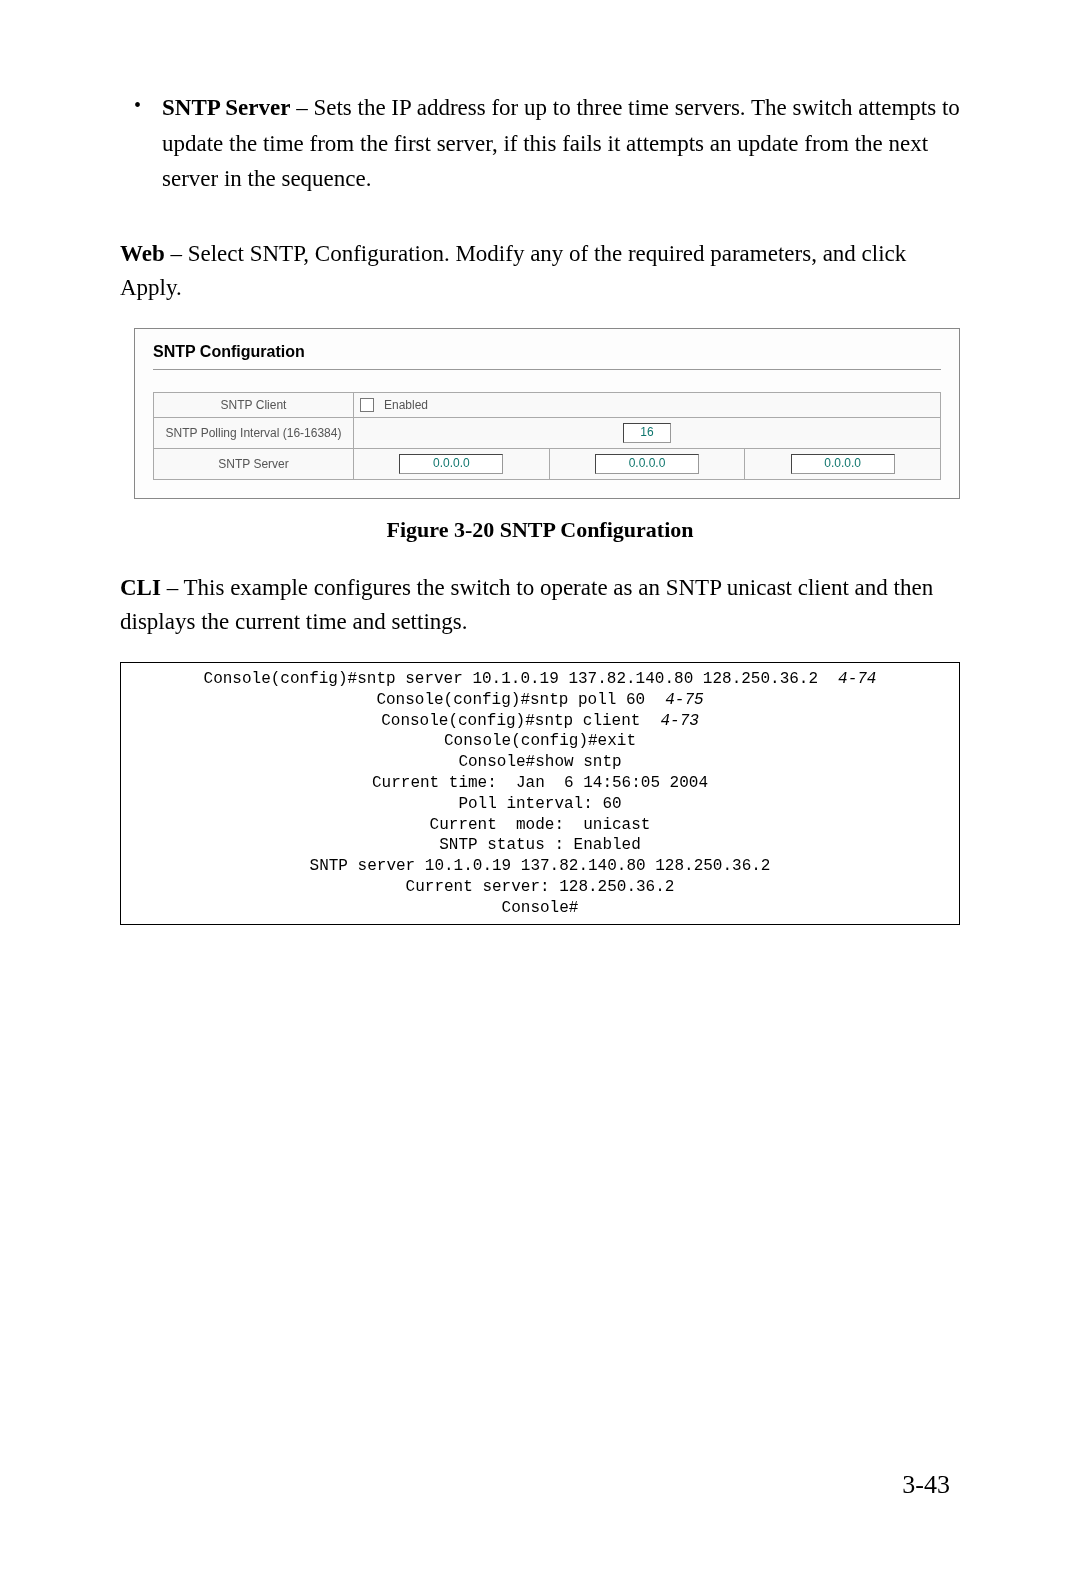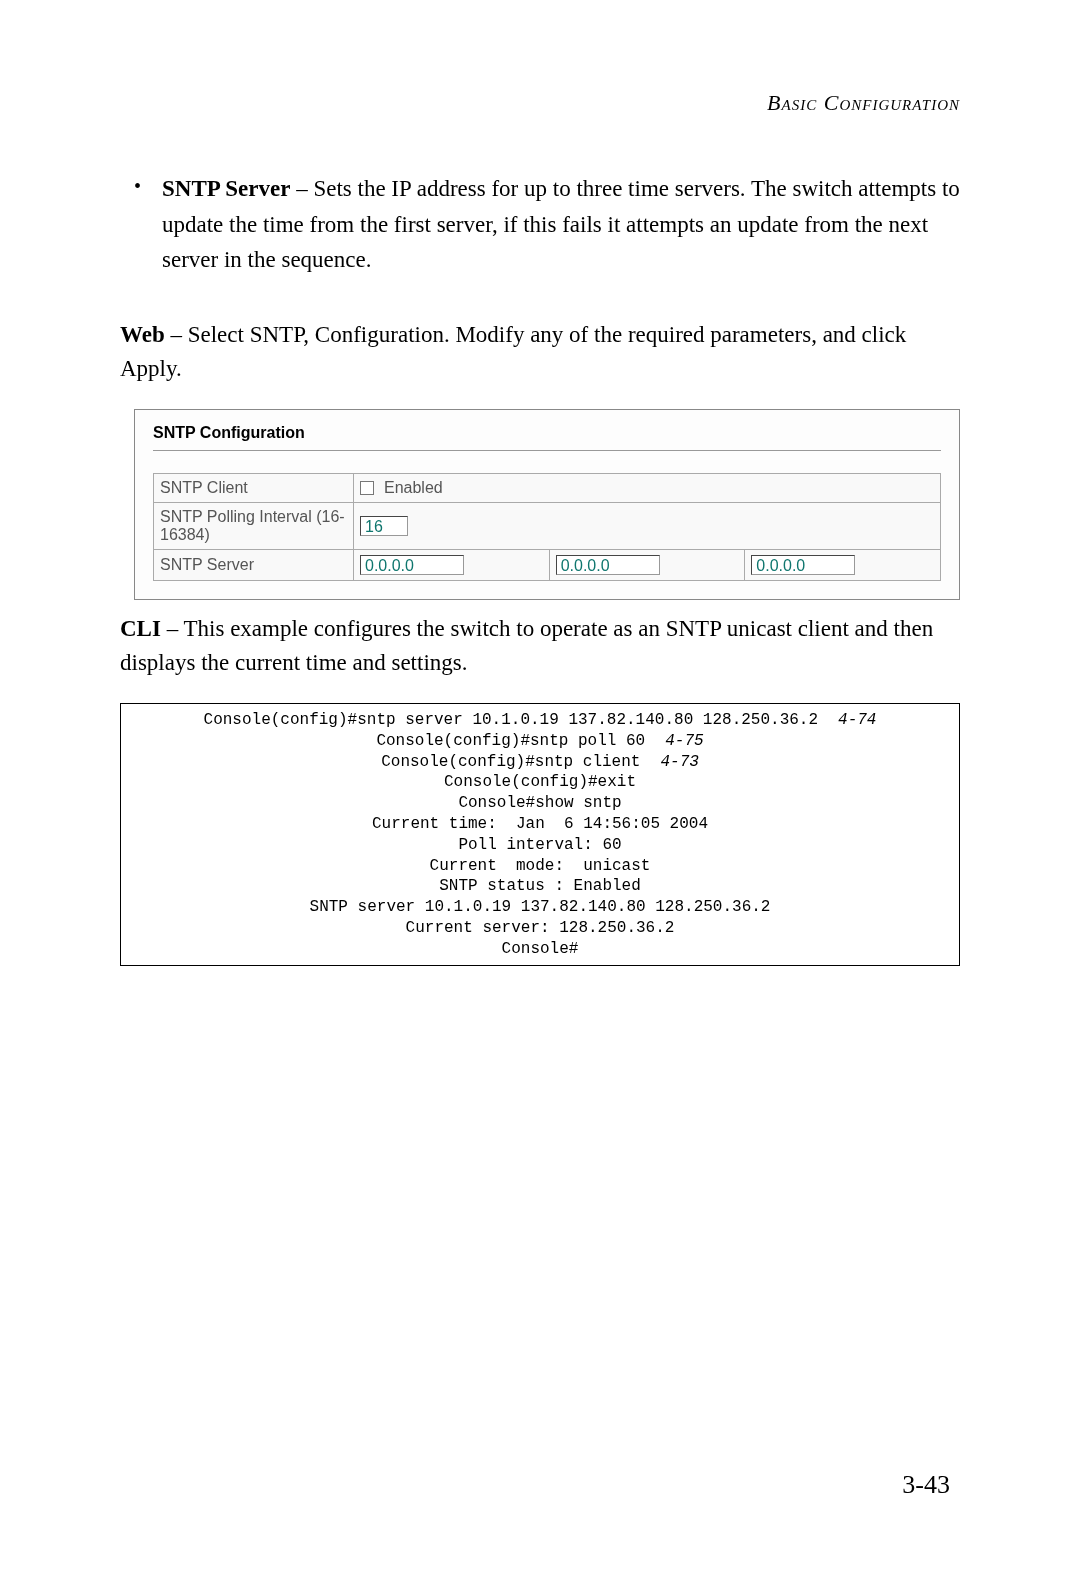--- a/index.html
+++ b/index.html
@@ -60,22 +60,23 @@
       margin-bottom: 8px;
     }
     .figure-title-underline {
       border-bottom: 1px solid #999;
       margin-bottom: 22px;
     }
     .config-table {
       width: 100%;
       border-collapse: collapse;
       font-family: Arial, Helvetica, sans-serif;
-      font-size: 16px;
+      font-size: 12px;
       color: #555;
+      text-align: center;
     }
     .config-table td {
       border: 1px solid #aaa;
       padding: 5px 6px;
       vertical-align: middle;
       background: #f9f9f9;
     }
     .label-cell { width: 200px; }
     .enabled-cell { display: flex; align-items: center; gap: 10px; }
     .checkbox-shape {
@@ -117,21 +118,20 @@
       right: 130px;
       font-size: 26px;
       font-family: Georgia, serif;
     }
   </style>
 </head>
 <body>
 
 <div class="page">
 
-  <div class="header-title">Basic Configuration</div>
 
   <div class="bullet-para">
     <div class="bullet">•</div>
     <div class="bullet-content">
       <span class="bold">SNTP Server</span><span> – </span><span>Sets the IP address for up to three time servers. The switch attempts to update the time from the first server, if this fails it attempts an update from the next server in the sequence.</span>
     </div>
   </div>
 
   <div class="body-para">
     <span class="bold">Web</span><span> – </span><span>Select SNTP, Configuration. Modify any of the required parameters, and click Apply.</span>
@@ -166,20 +166,21 @@
           <span class="input-shape input-wide">0.0.0.0</span>
         </td>
         <td>
           <span class="input-shape input-wide">0.0.0.0</span>
         </td>
       </tr>
     </tbody>
       </table>
   </div>
 
+  <div class="caption">Figure 3-20  SNTP Configuration</div>
 
   <div class="body-para">
     <span class="bold">CLI</span><span> – </span><span>This example configures the switch to operate as an SNTP unicast client and then displays the current time and settings.</span>
   </div>
 
   <div class="cli-box" id="cli-box"><div class="cli-row"><span>Console(config)#sntp server 10.1.0.19 137.82.140.80 128.250.36.2</span><span class="cli-ref">4-74</span></div><div class="cli-row"><span>Console(config)#sntp poll 60</span><span class="cli-ref">4-75</span></div><div class="cli-row"><span>Console(config)#sntp client</span><span class="cli-ref">4-73</span></div><div class="cli-row"><span>Console(config)#exit</span></div><div class="cli-row"><span>Console#show sntp</span></div><div class="cli-row"><span>Current time:  Jan  6 14:56:05 2004</span></div><div class="cli-row"><span>Poll interval: 60</span></div><div class="cli-row"><span>Current  mode:  unicast</span></div><div class="cli-row"><span>SNTP status : Enabled</span></div><div class="cli-row"><span>SNTP server 10.1.0.19 137.82.140.80 128.250.36.2</span></div><div class="cli-row"><span>Current server: 128.250.36.2</span></div><div class="cli-row"><span>Console#</span></div></div>
 
   <div class="page-number">3-43</div>
 
 </div>

